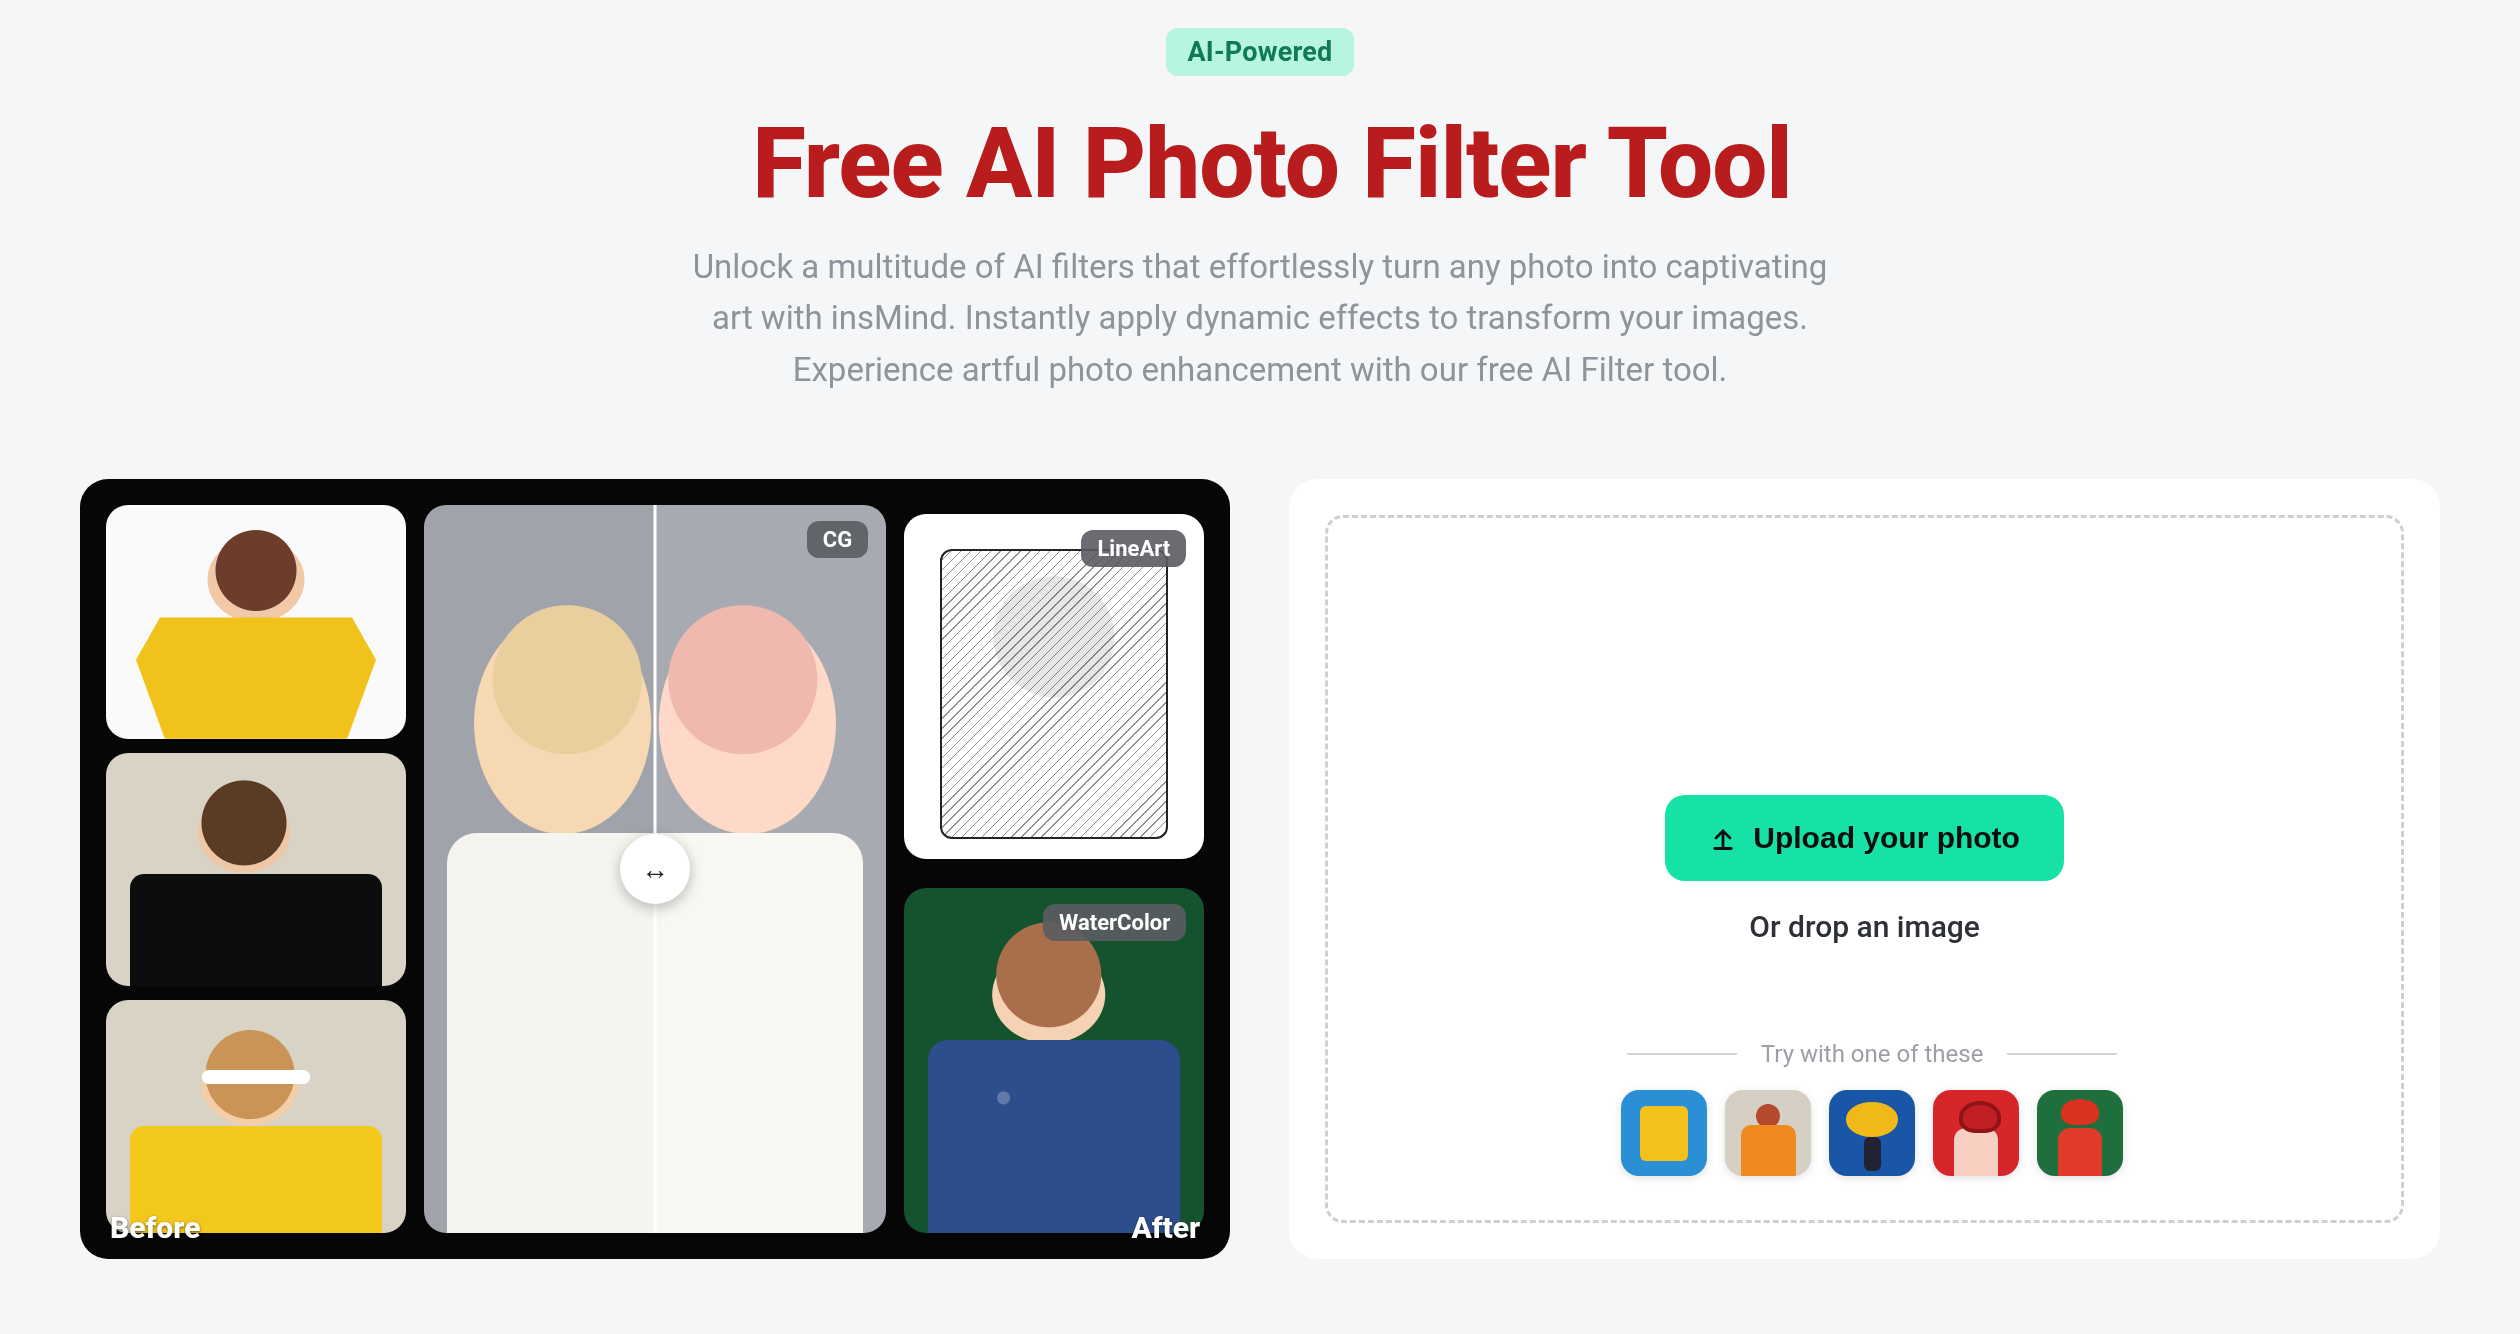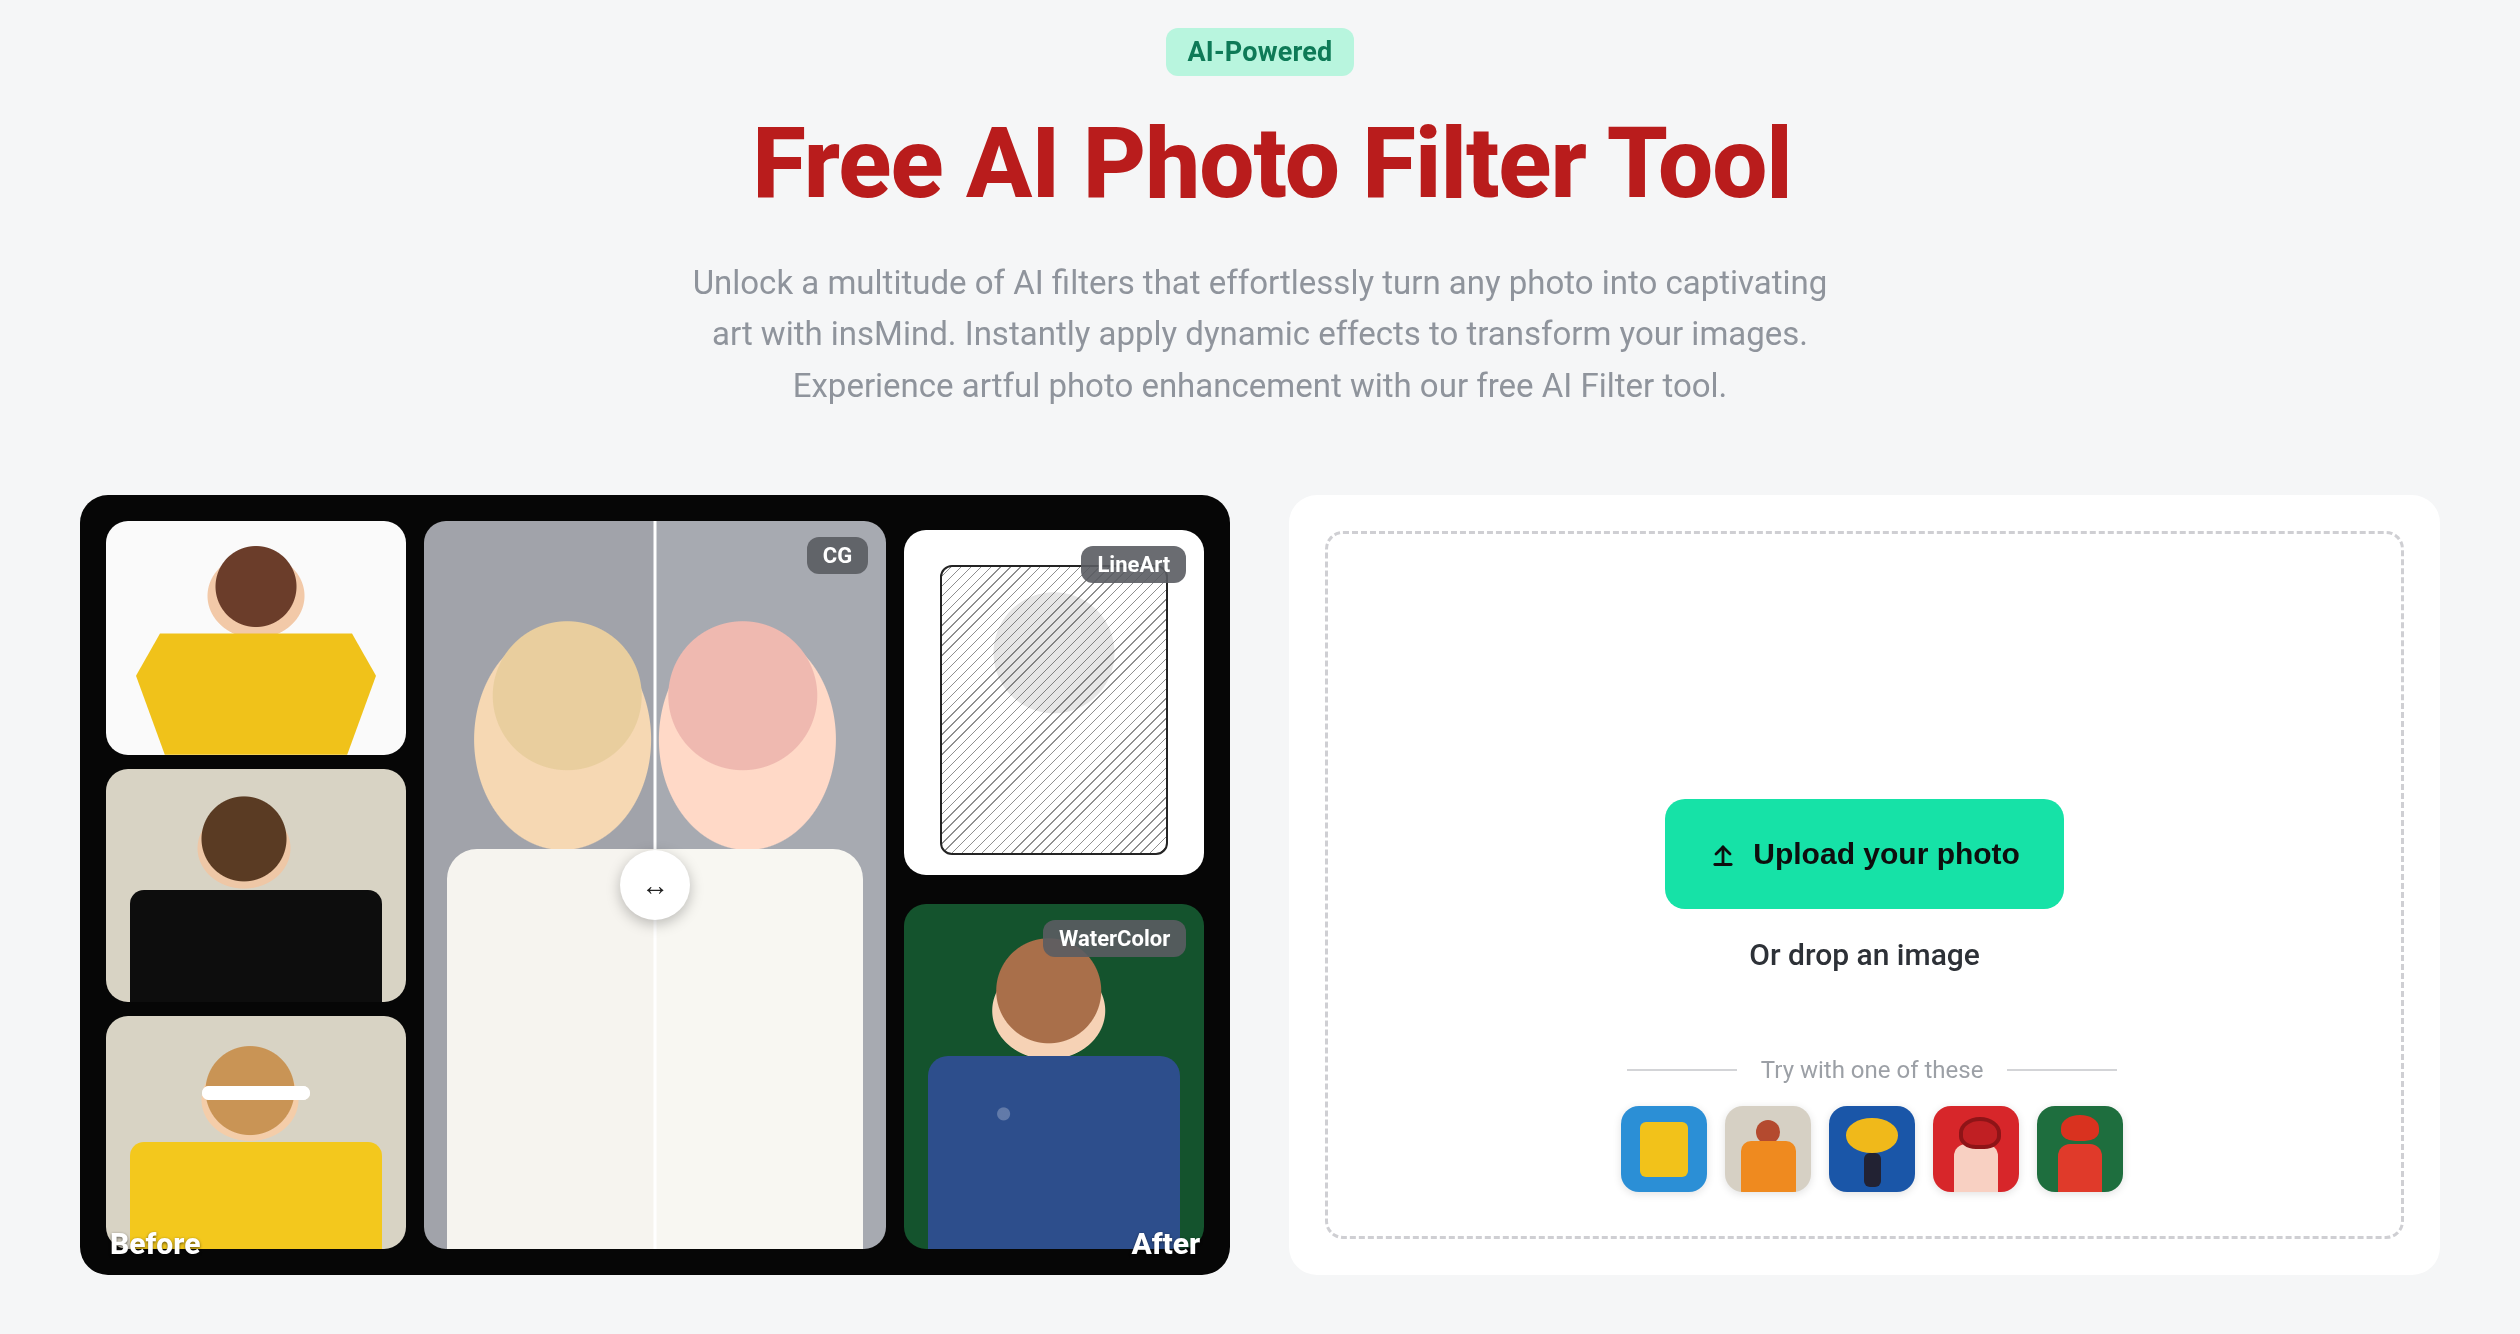--- a/index.html
+++ b/index.html
@@ -29,21 +29,21 @@
   }
   .title {
     font-size: 98px;
     font-weight: 800;
     color: #b91c1c;
     margin-top: 30px;
     letter-spacing: -1px;
     margin-left: 24px;
   }
   .subtitle {
-    margin-top: 36px;
+    margin-top: 20px;
     font-size: 33px;
     line-height: 1.56;
     color: #8f949c;
     text-align: center;
     max-width: 1160px;
   }
 
   .content-row {
     display: flex;
     gap: 59px;
@@ -219,21 +219,21 @@
     flex:1;
     border: 3px dashed #cfcfd3;
     border-radius:18px;
     display:flex; flex-direction:column; align-items:center; justify-content:center;
     position:relative;
   }
   .upload-btn{
     background:#16e2a7;
     color:#0e0e0e;
     font-size:30px; font-weight:700;
-    padding:38px 44px;
+    padding:26px 44px;
     border:none; border-radius:20px;
     display:flex; align-items:center; gap:16px;
     cursor:pointer;
   }
   .upload-btn .up-icon{
     display:inline-flex; align-items:center; justify-content:center;
     font-size:30px; line-height:1;
   }
   .drop-text{
     margin-top:28px; font-size:30px; color:#2d3137; font-weight:500;

